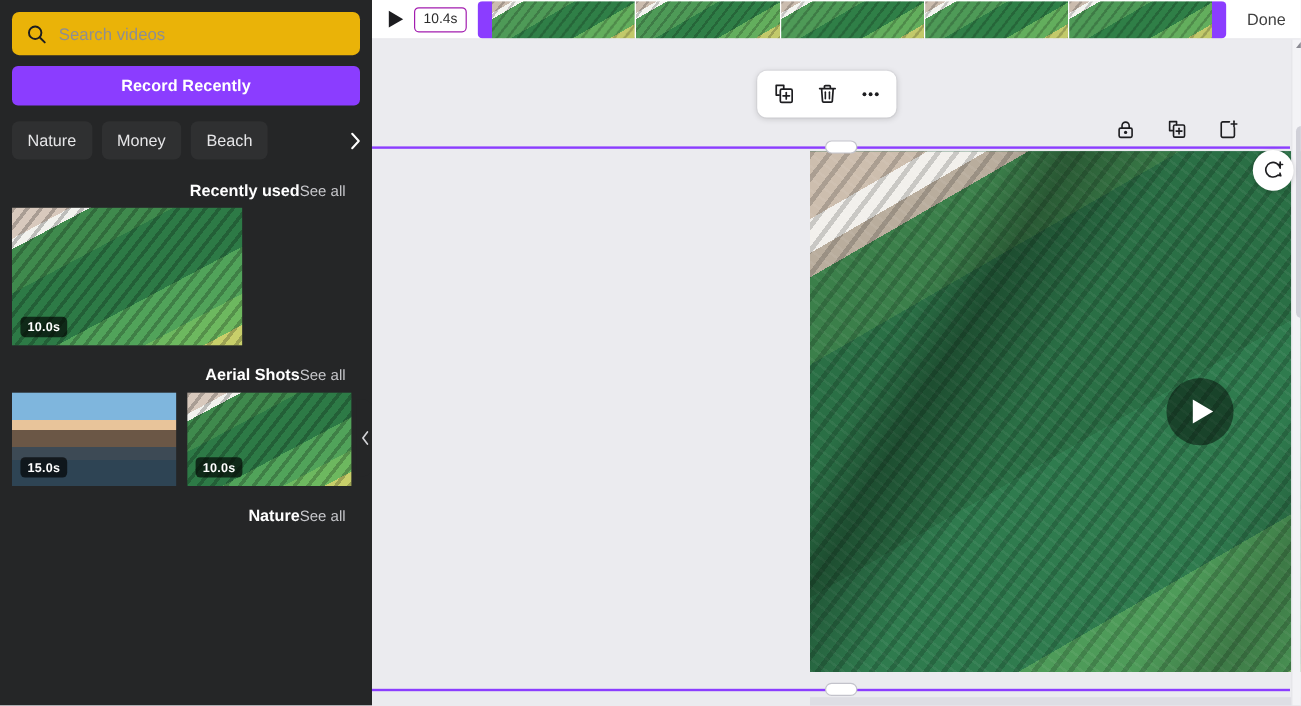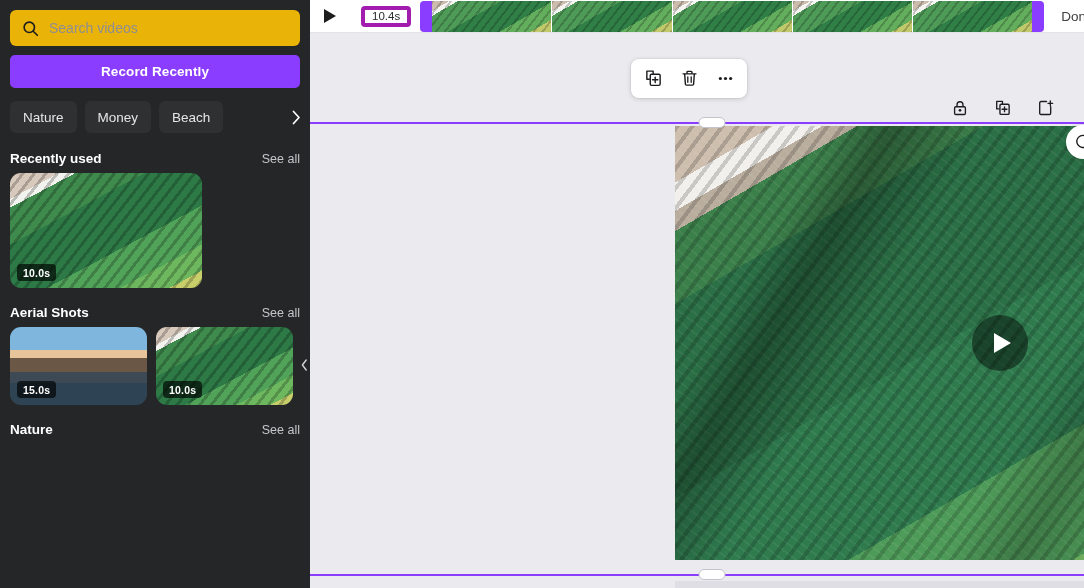--- a/index.html
+++ b/index.html
@@ -56,30 +56,29 @@
   .chip-next {
     position: absolute; right: 0px; top: 0;
     width: 28px; height: 34px;
     display: flex; align-items: center; justify-content: center;
     background: linear-gradient(90deg, rgba(37,38,39,0) 0%, #252627 45%);
     color: #fff; cursor: pointer;
   }
 
   .section { margin-top: 17px; }
   .section-head {
-    display: flex; justify-content: space-between; align-items: baseline;
-    padding: 0 10px 7px 10px;
-    gap: 12px;
+    display: flex; justify-content: flex-end; align-items: baseline;
+    padding: 0 22px 7px 10px;
   }
   .section-title { color: #fff; font-size: 13.5px; font-weight: bold; }
   .see-all { color: #c6c6ca; font-size: 12.5px; cursor: pointer; }
 
   .thumb-grid { display: flex; gap: 9px; padding: 0 10px; }
   .thumb {
-    position: relative; border-radius: 11px; overflow: hidden;
+    position: relative; border-radius: 0; overflow: hidden;
     cursor: pointer; flex: 0 0 auto;
   }
   .thumb.full { width: 192px; height: 115px; }
   .thumb.half { width: 137px; height: 78px; }
   .badge {
     position: absolute; left: 7px; bottom: 7px;
     background: rgba(0,0,0,.66); color: #fff;
     font-size: 10.5px; font-weight: bold;
     padding: 2.5px 6px; border-radius: 4px;
     letter-spacing: .2px;
@@ -130,25 +129,25 @@
     border-bottom: 1px solid #e2e2e7;
   }
   .play-tri {
     width: 0; height: 0; cursor: pointer;
     border-left: 12px solid #1d1d20;
     border-top: 7.5px solid transparent;
     border-bottom: 7.5px solid transparent;
     flex: 0 0 auto;
   }
   .time-field {
-    border: 4px solid #a21caf; border-radius: 4px;
+    border: 1px solid #a21caf; border-radius: 4px;
     height: 21px; min-width: 42px; padding: 0 7px;
     display: flex; align-items: center; justify-content: center;
     font-size: 11.5px; color: #2b2b2b; background: #fff;
-    cursor: text; flex: 0 0 auto; margin-left: 16px;
+    cursor: text; flex: 0 0 auto;
   }
   .clip {
     display: flex; align-items: stretch;
     height: 31px; flex: 0 0 auto;
     border-radius: 4px; overflow: hidden;
   }
   .trim { width: 12px; background: #8b3dff; flex: 0 0 12px; cursor: ew-resize; }
   .clip-frames { display: flex; width: 600px; }
   .frame {
     flex: 1; border-right: 1.5px solid #fff;

